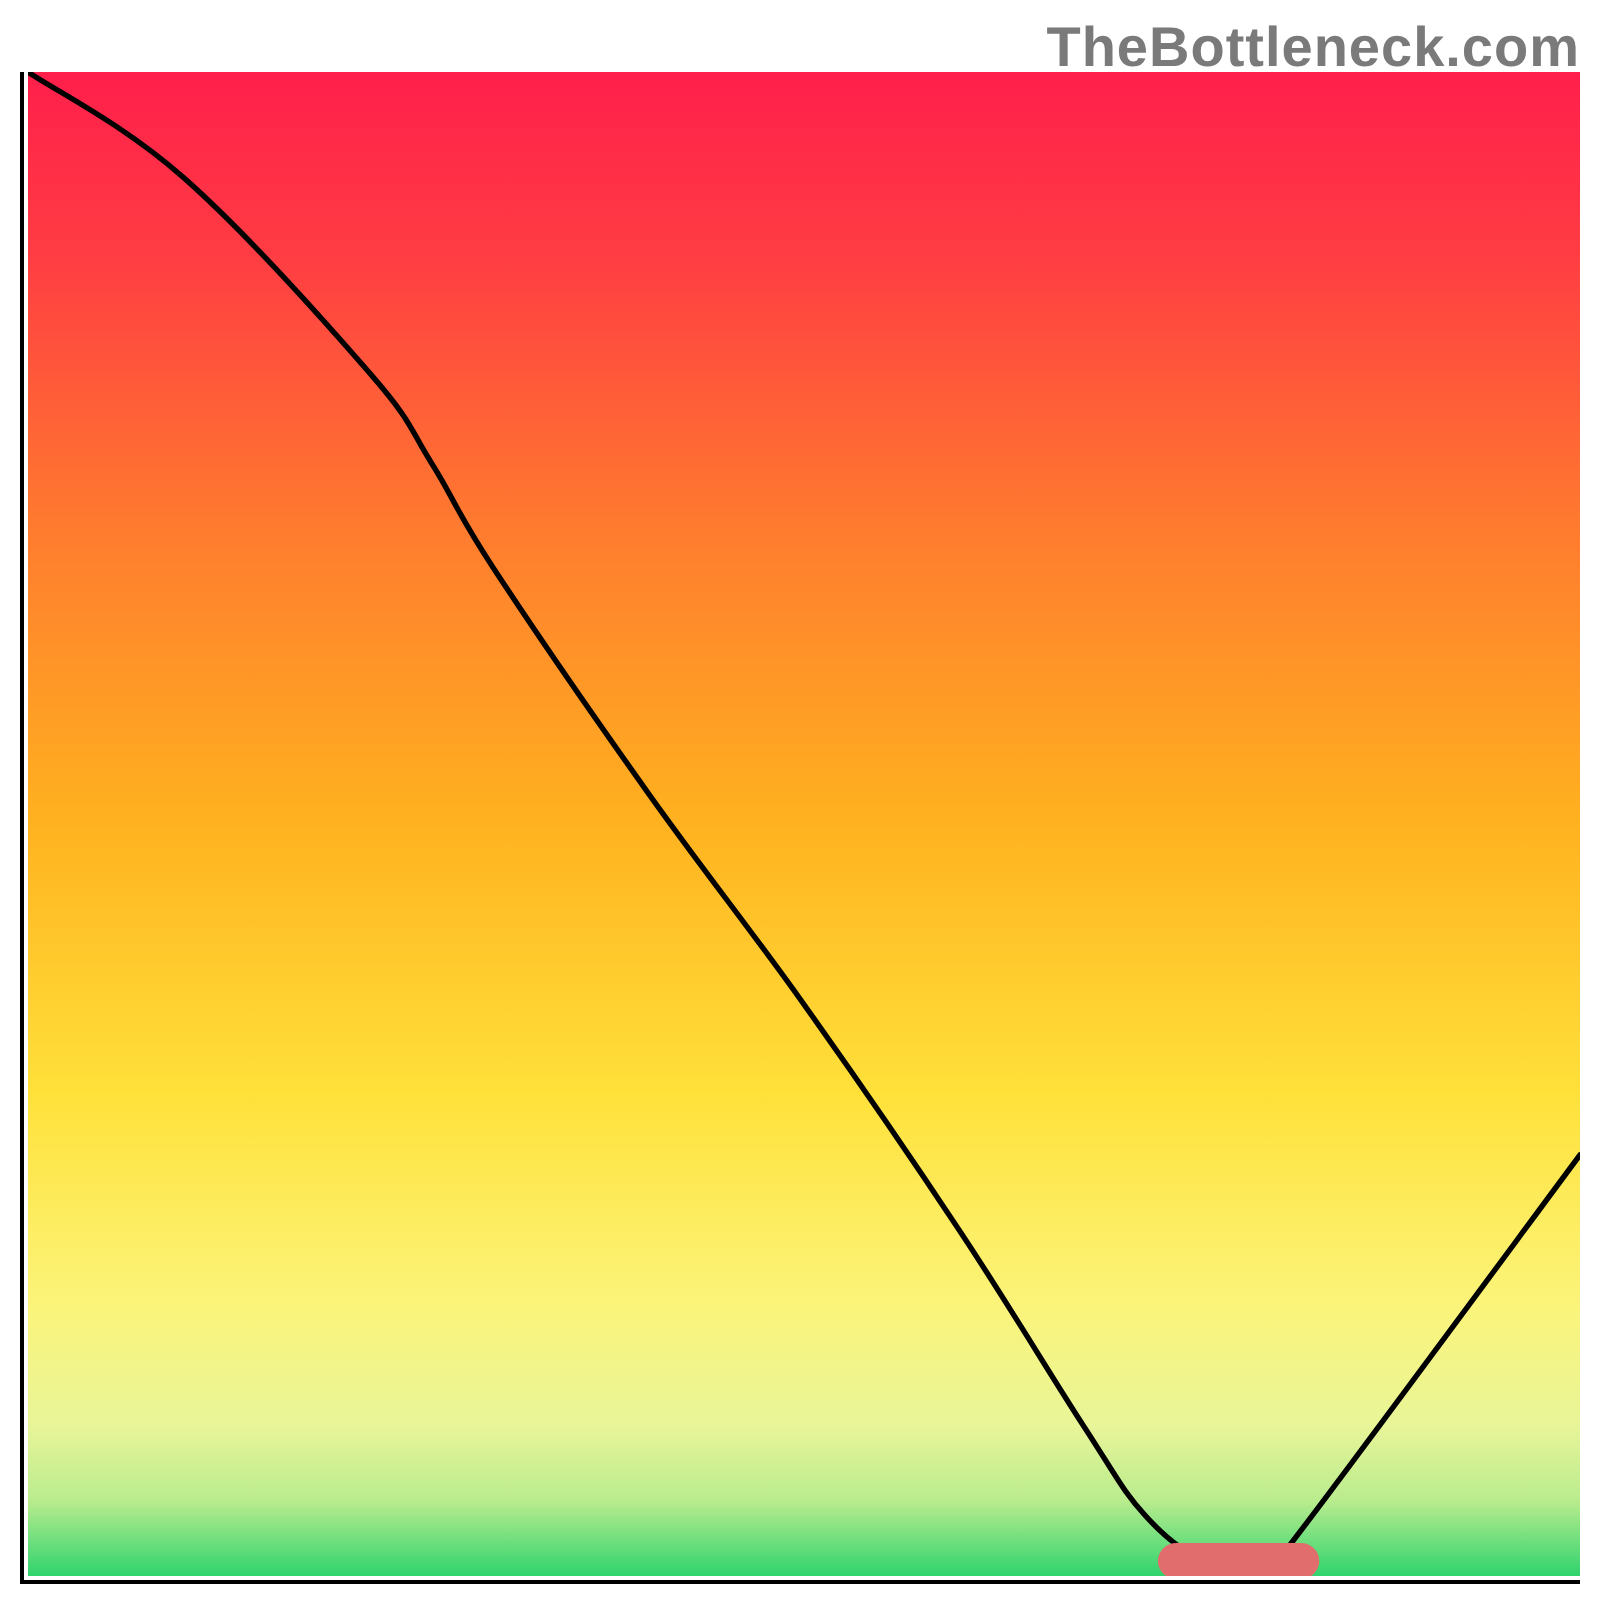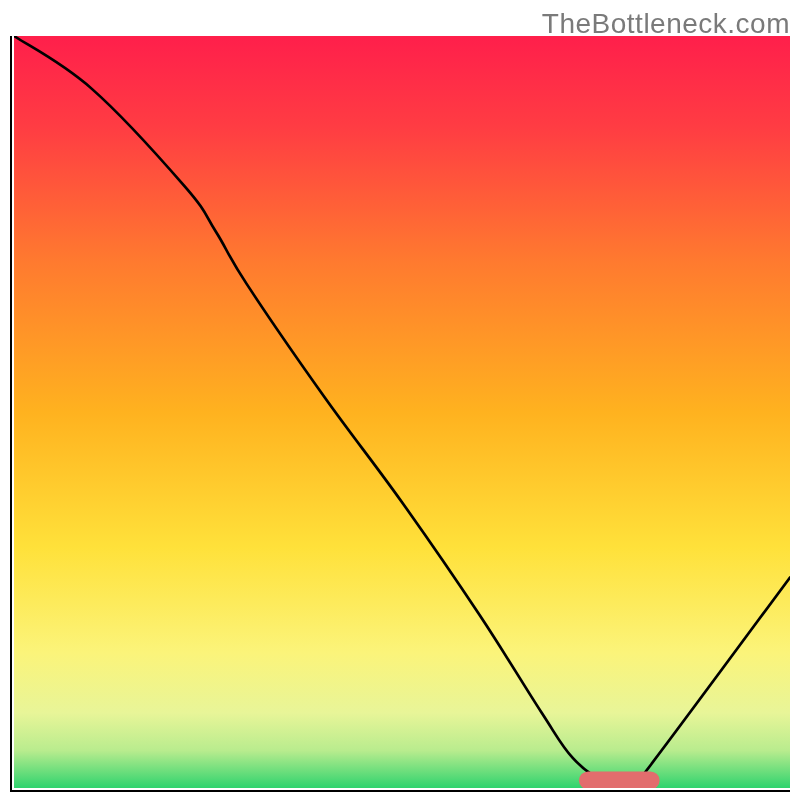--- a/index.html
+++ b/index.html
@@ -48,21 +48,21 @@
     display: block;
     width: 100%;
     height: 100%;
   }
   .watermark {
     position: absolute;
     top: 8px;
     right: 10px;
     font-family: Arial, Helvetica, sans-serif;
     font-size: 28px;
-    font-weight: 400;
+    font-weight: 700;
     color: #7a7a7a;
     letter-spacing: 0.5px;
   }
 </style>
 </head>
 <body>
 
 <div class="chart-container">
   <div class="watermark">TheBottleneck.com</div>
 

